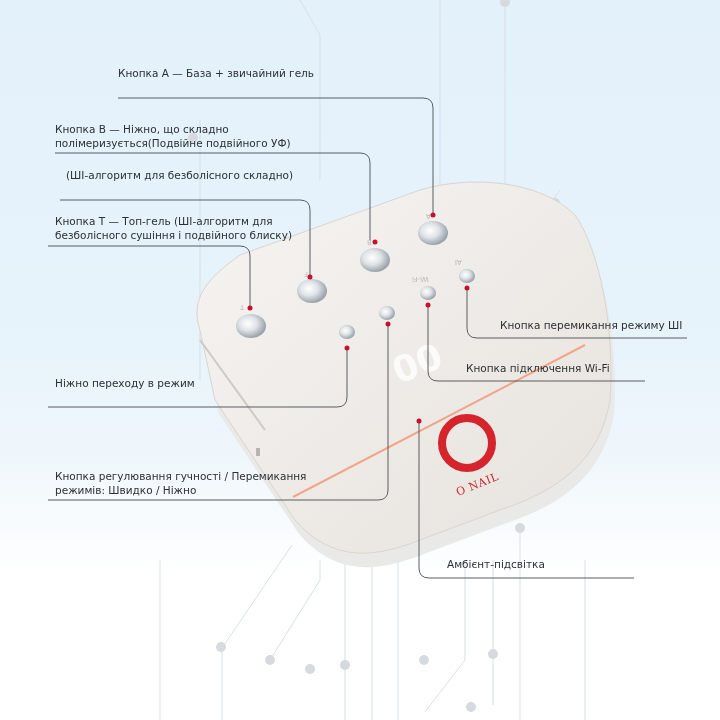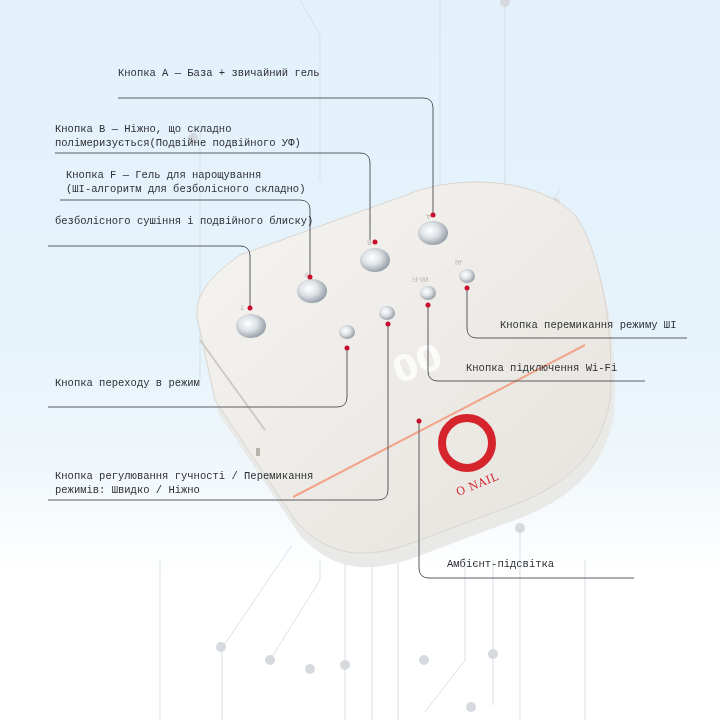--- a/index.html
+++ b/index.html
@@ -1,20 +1,20 @@
 <!DOCTYPE html>
 <html><head>
 <meta charset="utf-8">
 <style>
   html,body{margin:0;padding:0;}
   body{width:720px;height:720px;overflow:hidden;position:relative;
     font-family:"DejaVu Sans","Liberation Sans",sans-serif;
     background:linear-gradient(180deg,#e3f1fb 0%,#e6f3fb 45%,#eef6fb 62%,#ffffff 80%,#ffffff 100%);}
   .layer{position:absolute;left:0;top:0;width:720px;height:720px;}
-  .label{position:absolute;font-size:10.5px;line-height:14px;color:#2d2f33;white-space:nowrap;font-family:Liberation Mono, monospace;}
+  .label{position:absolute;font-size:10.5px;line-height:14px;color:#2d2f33;white-space:nowrap;}
   .dev-text{position:absolute;font-size:7px;color:#b9b6b0;transform:rotate(180deg);white-space:nowrap;line-height:8px;}
   .brand{position:absolute;left:455px;top:478px;font-family:"DejaVu Serif","Liberation Serif",serif;font-size:11px;color:#d5242c;transform:rotate(-22deg);letter-spacing:0.5px;}
 </style>
 </head>
 <body>
 
 <svg class="layer" viewBox="0 0 720 720">
   <g stroke="#d5dde3" stroke-width="1" fill="none" opacity="0.9">
     <path d="M300 0 L320 35 L320 180"></path>
     <path d="M440 0 L440 240"></path>
@@ -131,34 +131,34 @@
 <div class="brand">O NAIL</div>
 
 <div class="label" style="left:118px;top:66px;">
   <div>Кнопка A — База + звичайний гель</div>
 </div>
 <div class="label" style="left:55px;top:122px;">
   <div>Кнопка B — Ніжно, що складно</div>
   <div>полімеризується(Подвійне подвійного УФ)</div>
 </div>
 <div class="label" style="left:66px;top:168px;">
-  <div>Кнопка F — Гель для нарощування</div>
   <div>(ШІ-алгоритм для безболісного складно)</div>
 </div>
 <div class="label" style="left:55px;top:214px;">
+  <div>Кнопка T — Топ-гель (ШІ-алгоритм для</div>
   <div>безболісного сушіння і подвійного блиску)</div>
 </div>
 <div class="label" style="left:500px;top:318px;text-align:center;">
   <div>Кнопка перемикання режиму ШІ</div>
 </div>
 <div class="label" style="left:466px;top:361px;">
   <div>Кнопка підключення Wi-Fi</div>
 </div>
 <div class="label" style="left:55px;top:376px;">
-  <div>Кнопка переходу в режим</div>
+  <div>Ніжно переходу в режим</div>
 </div>
 <div class="label" style="left:55px;top:469px;">
   <div>Кнопка регулювання гучності / Перемикання</div>
   <div>режимів: Швидко / Ніжно</div>
 </div>
 <div class="label" style="left:447px;top:557px;">
   <div>Амбієнт-підсвітка</div>
 </div>
 
 </body></html>

